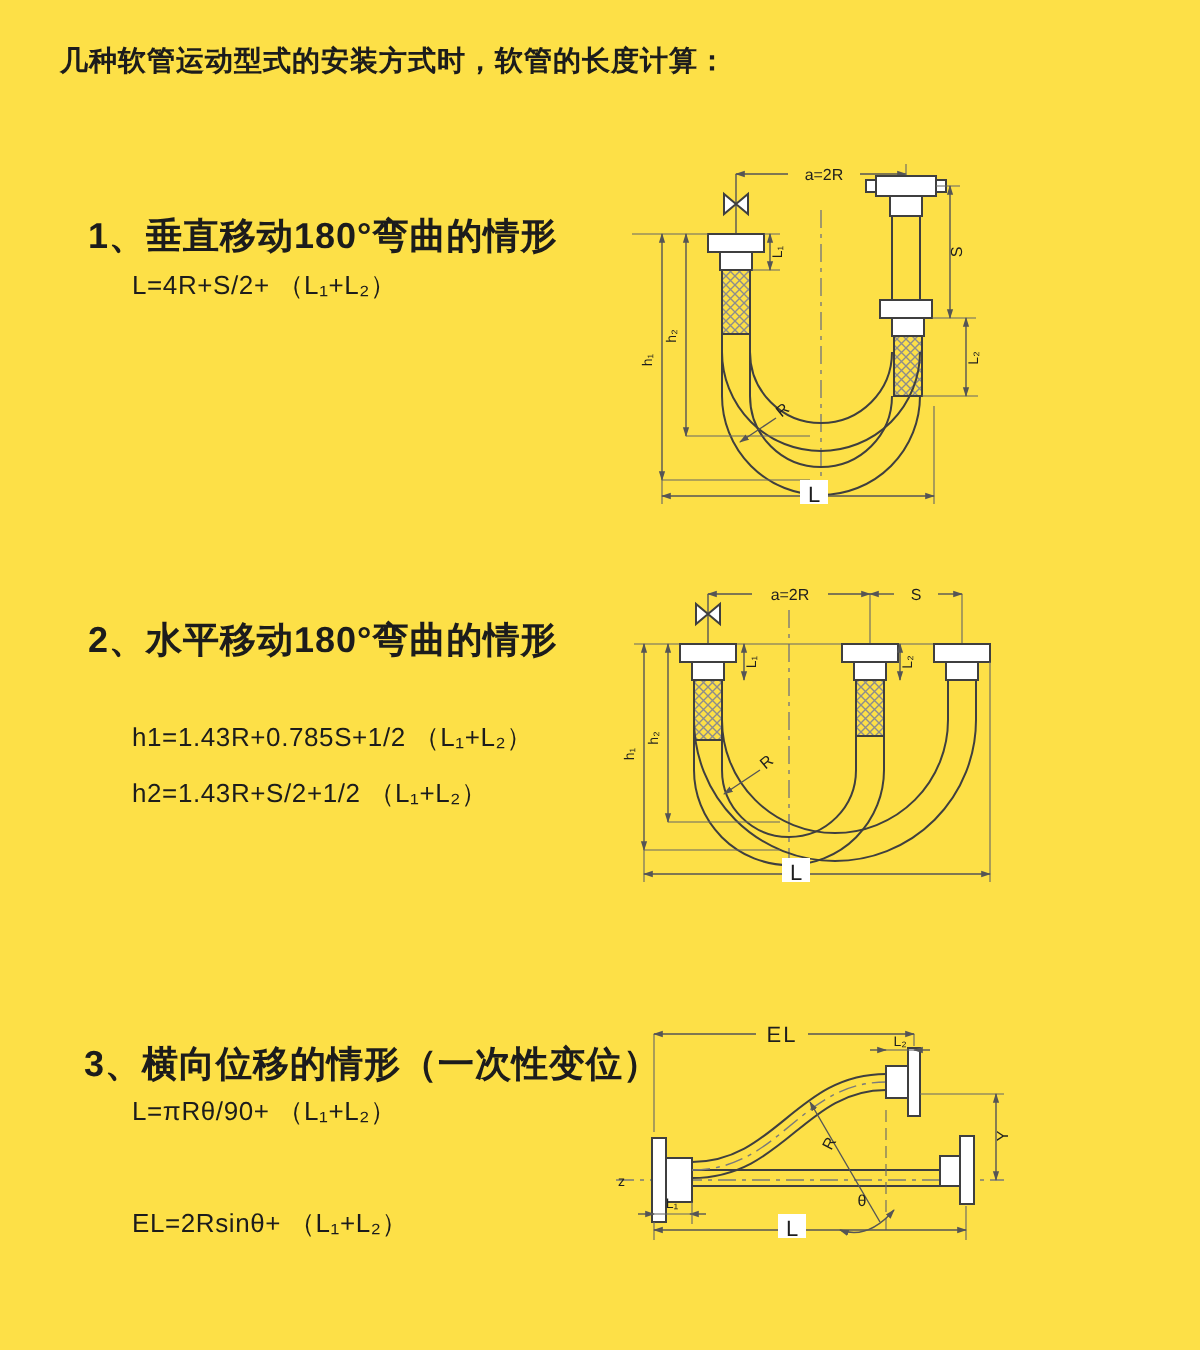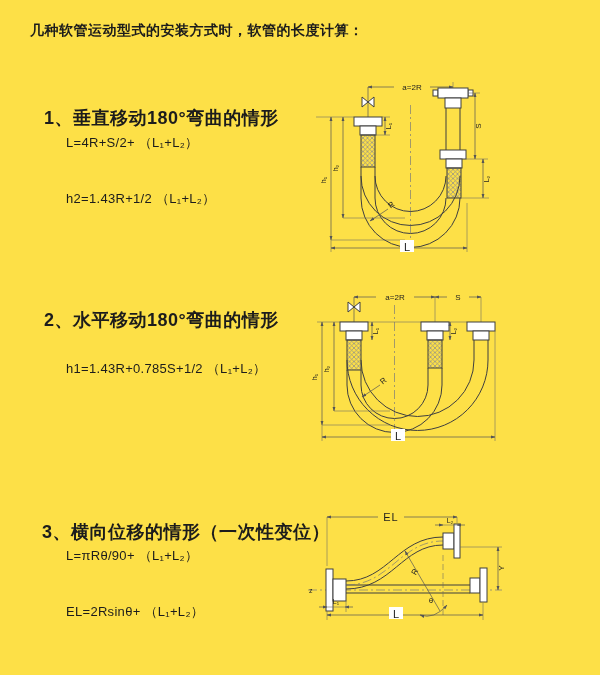--- a/index.html
+++ b/index.html
@@ -25,26 +25,26 @@
 <body>
 
 <div class="page">
 
   <div class="title">几种软管运动型式的安装方式时，软管的长度计算：</div>
 
   <div class="sec-heading" style="left:44px;top:106px">
     <span>1、</span><span>垂直移动180°弯曲的情形</span>
   </div>
   <div class="formula" style="left:66px;top:134px">L=4R+S/2+ （L₁+L₂）</div>
-  <div class="formula" style="left:66px;top:190px">h2=1.43R+1/2 （L₁+L₂）</div>
 
   <div class="sec-heading" style="left:44px;top:308px">
     <span>2、</span><span>水平移动180°弯曲的情形</span>
   </div>
   <div class="formula" style="left:66px;top:360px">h1=1.43R+0.785S+1/2 （L₁+L₂）</div>
+  <div class="formula" style="left:66px;top:388px">h2=1.43R+S/2+1/2 （L₁+L₂）</div>
 
   <div class="sec-heading" style="left:42px;top:520px">
     <span>3、</span><span>横向位移的情形（一次性变位）</span>
   </div>
   <div class="formula" style="left:66px;top:547px">L=πRθ/90+ （L₁+L₂）</div>
   <div class="formula" style="left:66px;top:603px">EL=2Rsinθ+ （L₁+L₂）</div>
 
   <svg style="left:300px;top:75px" width="300" height="190" viewBox="0 0 300 190">
     <defs>
       <marker id="ar1" viewBox="0 0 10 10" refX="9" refY="5" markerWidth="7" markerHeight="7" orient="auto-start-reverse">

